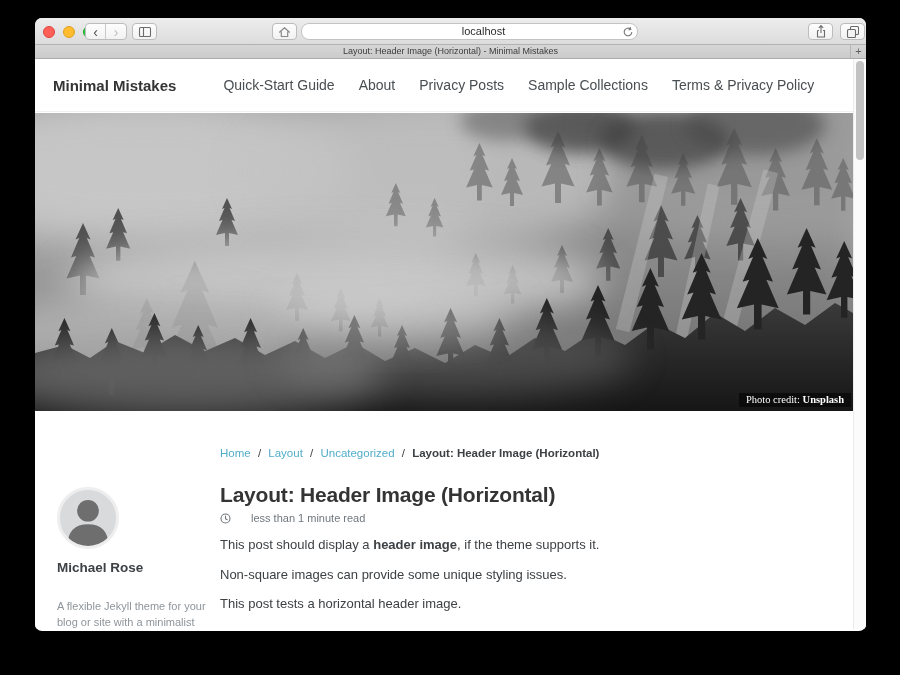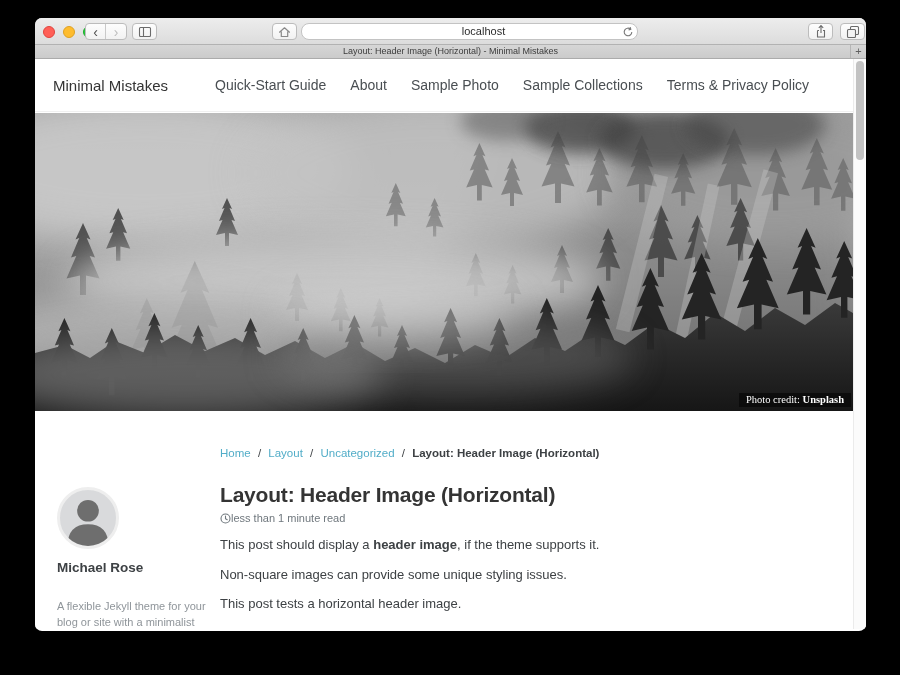--- a/index.html
+++ b/index.html
@@ -41,40 +41,40 @@
   .tabbar .tab-title { font-size:9px; color:#3c3c3c; line-height:13px; }
   .tabbar .newtab { position:absolute; right:0; top:0; width:16px; height:13px;
                     border-left:1px solid #b5b5b5; color:#5f5f5f; font-size:11px; line-height:12px; text-align:center; }
 
   
   .content { position:relative; height:570px; background:#fff; overflow:hidden; }
 
   .masthead { position:absolute; left:0; top:0; width:818px; height:53px;
               border-bottom:1px solid #f0f0f0; background:#fff;
               display:flex; align-items:center; padding:0 18px; }
-  .site-title { font-size:15px; font-weight:400; color:var(--masthead-title,#343434); }
+  .site-title { font-size:15px; font-weight:700; color:var(--masthead-title,#343434); }
   .site-nav { display:flex; gap:24px; margin-left:47px; }
   .site-nav a { font-size:14px; color:var(--nav-link,#494e52); text-decoration:none; cursor:pointer; }
 
   .hero { position:absolute; left:0; top:54px; width:818px; height:298px; overflow:hidden; background:#8a8a8a; }
   .hero svg { display:block; width:818px; height:298px; }
   .hero-caption { position:absolute; right:2px; bottom:4px; background:rgba(0,0,0,.52);
                   color:#fff; font-family:"Liberation Serif",serif; font-size:10.5px;
                   padding:1px 7px 2px;margin-left:44px; }
   .hero-caption b { font-weight:700; }
 
   .breadcrumbs { position:absolute; left:185px; top:388px; font-size:11.5px; color:#3d4144; }
   .breadcrumbs a { color:var(--breadcrumb-link,#52adc8); text-decoration:none; cursor:pointer; }
   .breadcrumbs .sep { margin:0 4px; color:#3d4144; }
   .breadcrumbs .current { font-weight:700; color:#3d4144; }
 
   .article { position:absolute; left:185px; top:423px; width:420px; }
   .article h1 { font-size:21px; font-weight:700; color:var(--masthead-title,#343434);
                 letter-spacing:-0.2px; line-height:1.2; }
-  .meta { margin-top:5px; display:flex; align-items:center; gap:0;
+  .meta { margin-top:5px; display:flex; align-items:center; gap:20px;
           font-size:11px; color:var(--muted-text,#6f777d); }
   .article p { margin-top:12px; font-size:13px; color:var(--body-text,#3d4144); line-height:1.35; }
 
   .author-sidebar { position:absolute; left:22px; top:428px; width:150px; }
   .avatar { width:62px; height:62px; border-radius:50%; background:#d9dadc;
             border:3px solid #eeeeee; overflow:hidden; }
   .author-name { margin-top:11px; font-size:13.5px; font-weight:600; color:var(--body-text,#3d4144); }
   .author-bio { margin-top:24px; font-size:11px; color:#8f959a; line-height:1.45; }
 
   .scrollbar { position:absolute; right:0; top:0; bottom:0; width:13px;
@@ -140,21 +140,21 @@
     <div class="newtab">+</div>
   </div>
 
   <div class="content">
 
     <div class="masthead">
       <span class="site-title">Minimal Mistakes</span>
       <nav class="site-nav">
         <a>Quick-Start Guide</a>
         <a>About</a>
-        <a>Sample Photo</a>
+        <a>Privacy Posts</a>
         <a>Sample Collections</a>
         <a>Terms &amp; Privacy Policy</a>
       </nav>
     </div>
 
     <div class="hero">
       <svg viewBox="0 0 818 298" preserveAspectRatio="none">
         <defs>
           <linearGradient id="gBase" x1="0" y1="0" x2="0" y2="1">
             <stop offset="0" stop-color="#a3a3a3"></stop>

